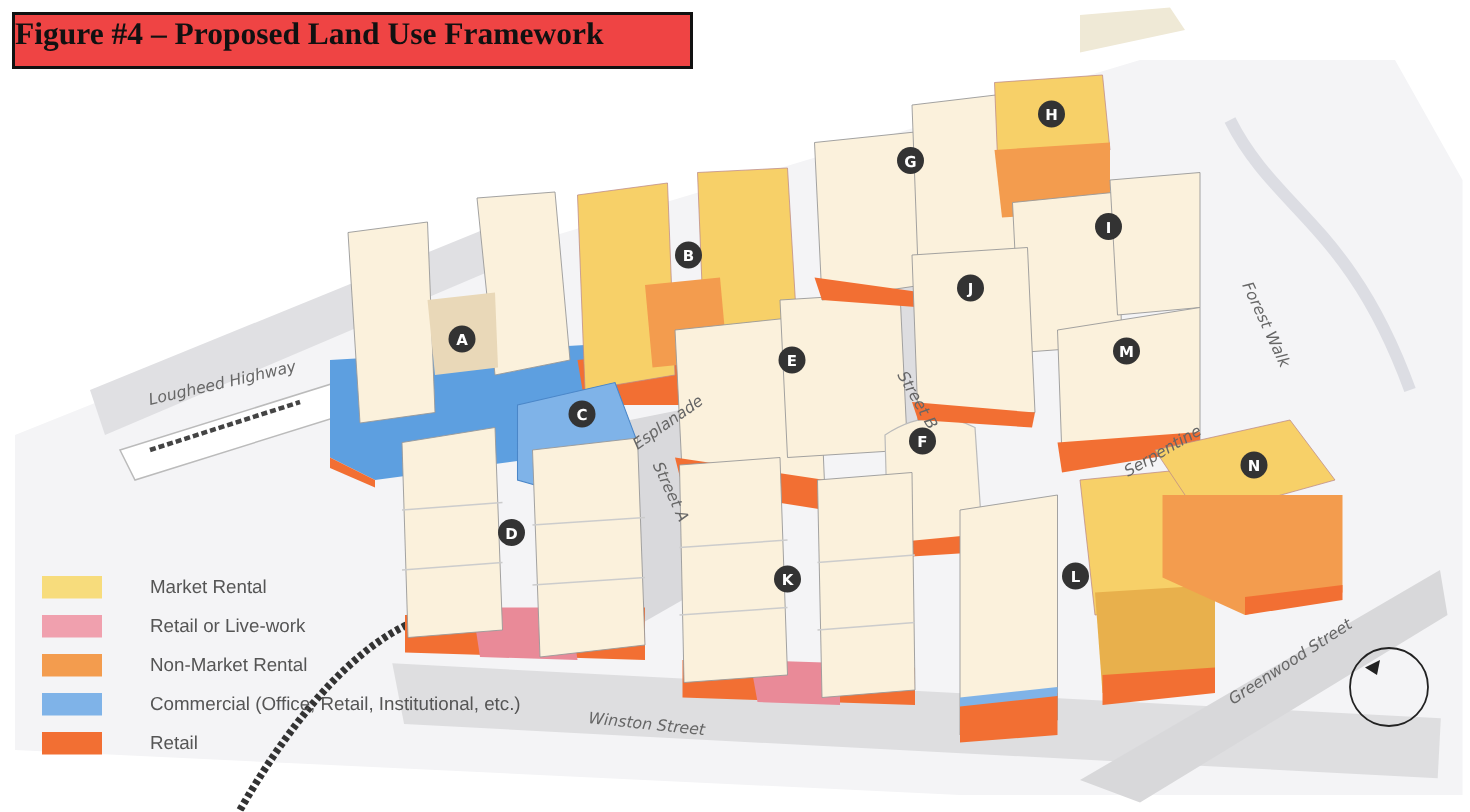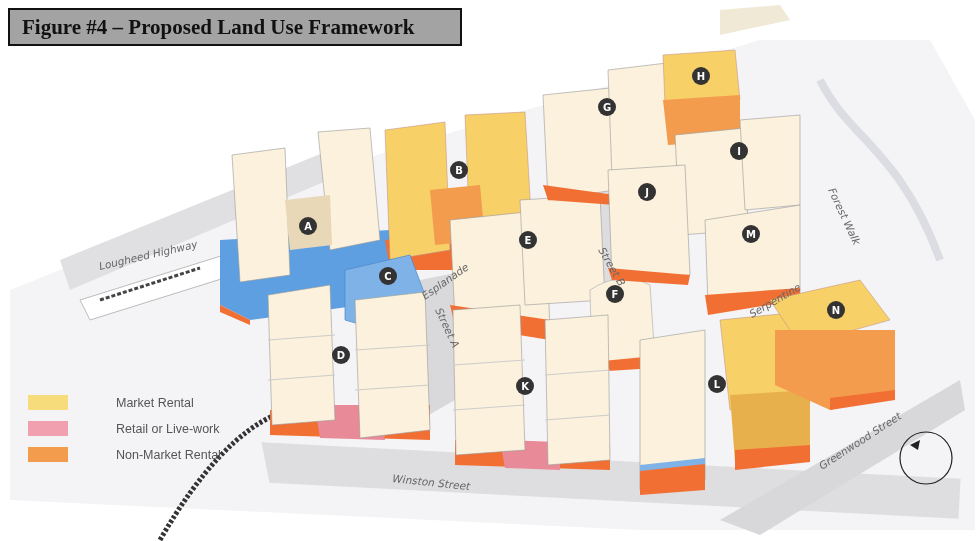--- a/index.html
+++ b/index.html
@@ -1,24 +1,24 @@
 <!DOCTYPE html>
 <html><head>
 <meta charset="utf-8">
 <style>
   html, body { margin:0; padding:0; }
   body { width:980px; height:541px; background:#ffffff; position:relative; overflow:hidden;
          font-family:"Liberation Sans", sans-serif; }
   .title-box { position:absolute; left:8px; top:8px; width:454px; height:38px;
-               border:2px solid #111; background:#a3a3a3; box-sizing:border-box;
-               display:flex; align-items:center; padding-left:12px; }
+               border:2px solid #111; background:#ef4444; box-sizing:border-box;
+               display:flex; }
   .title-box span { font-family:"Liberation Serif", serif; font-weight:bold; font-size:21px; color:#111; }
   svg.map { position:absolute; left:0; top:0; }
   .legend { position:absolute; left:28px; top:384px; }
-  .legend-row { display:flex; align-items:flex-end; height:26px;gap:16px; }
+  .legend-row { display:flex; align-items:flex-start; height:26px; }
   .swatch { width:40px; height:15px; margin-right:32px; }
   .legend-label { font-size:12.5px; color:#555; }
   .street-label { font-family:"DejaVu Sans", sans-serif; font-style:italic; font-size:10.5px; fill:#666; }
   .marker-text { font-family:"DejaVu Sans", sans-serif; font-size:10px; fill:#fff; font-weight:bold; }
 </style>
 </head>
 <body>
 
 <div class="title-box">
   <span>Figure #4 – Proposed Land Use Framework</span>
@@ -218,13 +218,21 @@
     <span class="legend-label">Market Rental</span>
   </div>
   <div class="legend-row">
     <div class="swatch" style="background:#f0a0ae"></div>
     <span class="legend-label">Retail or Live-work</span>
   </div>
   <div class="legend-row">
     <div class="swatch" style="background:#f39c4e"></div>
     <span class="legend-label">Non-Market Rental</span>
   </div>
+  <div class="legend-row">
+    <div class="swatch" style="background:#7fb3e8"></div>
+    <span class="legend-label">Commercial (Office, Retail, Institutional, etc.)</span>
+  </div>
+  <div class="legend-row">
+    <div class="swatch" style="background:#f26f33"></div>
+    <span class="legend-label">Retail</span>
+  </div>
 </div>
 
 </body></html>

